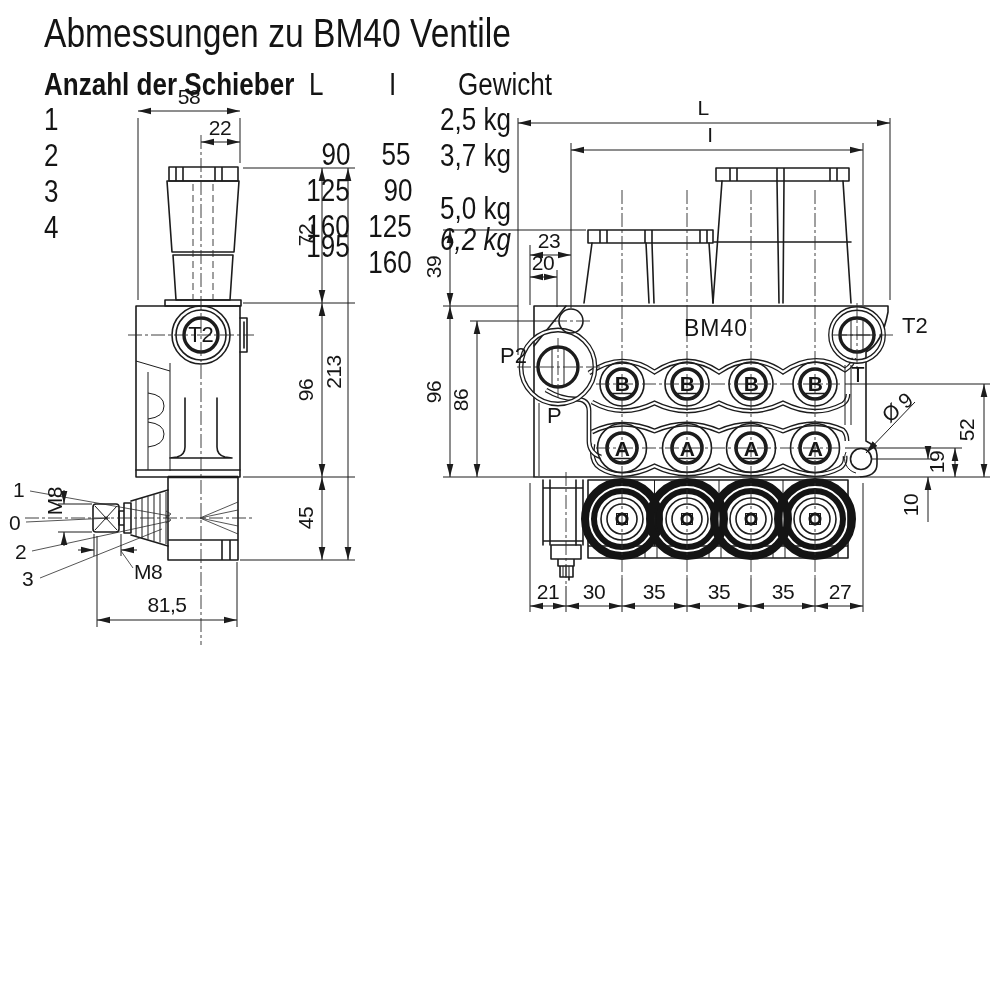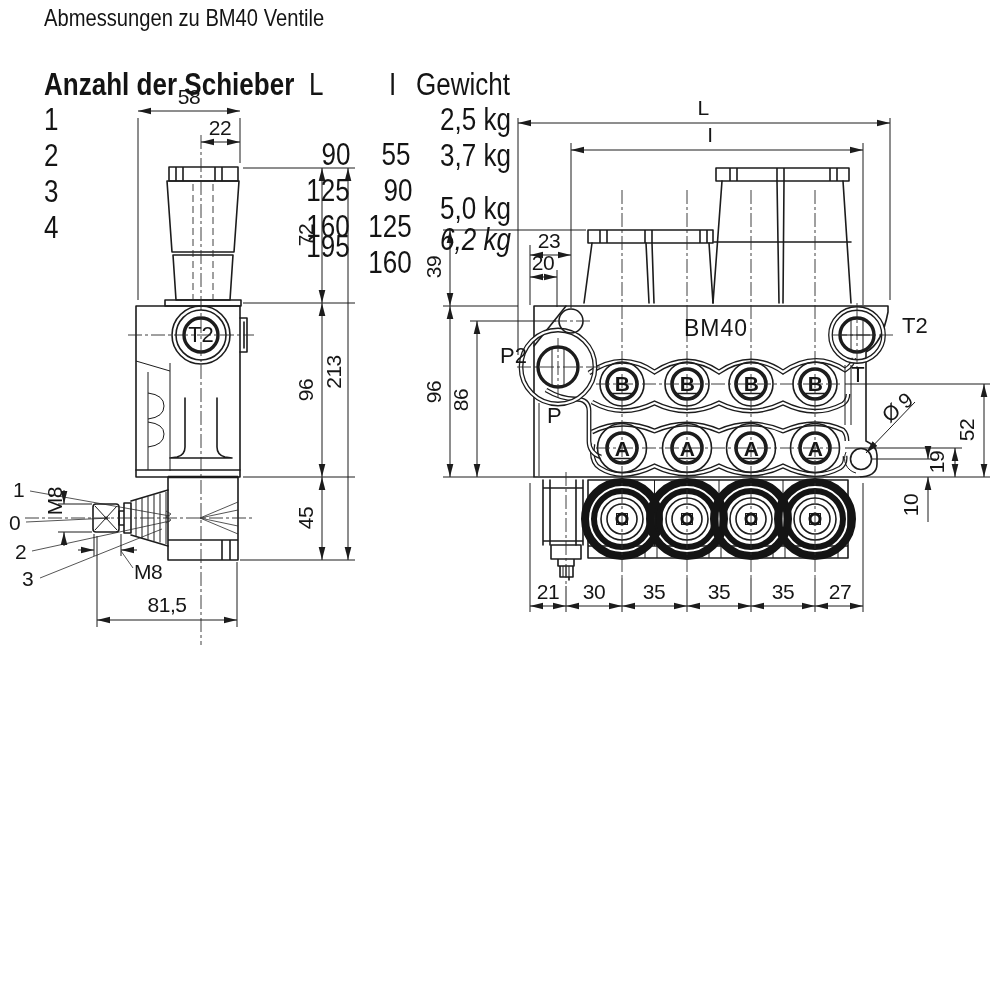--- a/index.html
+++ b/index.html
@@ -265,28 +265,28 @@
     <text class="dimtx" x="548" y="599" text-anchor="middle">21</text>
     <text class="dimtx" x="594" y="599" text-anchor="middle">30</text>
     <text class="dimtx" x="654" y="599" text-anchor="middle">35</text>
     <text class="dimtx" x="719" y="599" text-anchor="middle">35</text>
     <text class="dimtx" x="783" y="599" text-anchor="middle">35</text>
     <text class="dimtx" x="840" y="599" text-anchor="middle">27</text>
   </g>
 </svg>
 
 <div style="position:absolute;left:0;top:655;width:1000px;height:260px;">
-  <div class="cell" style="left:44px;top:4px;font-size:24px;">
+  <div class="cell" style="left:44px;top:11px;font-size:40px;">
     <span class="cx">Abmessungen zu BM40 Ventile</span>
   </div>
   <div>
     <div class="cell" style="left:44px;top:67px;font-weight:bold;"><span class="cx">Anzahl der Schieber</span></div>
     <div class="cell" style="left:288px;top:67px;width:60px;text-align:center;"><span class="cx">L</span></div>
     <div class="cell" style="left:363px;top:67px;width:60px;text-align:center;"><span class="cx">I</span></div>
-    <div class="cell" style="left:416px;top:67px;"><span class="cx">Gewicht</span></div>
+    <div class="cell" style="left:458px;top:67px;"><span class="cx">Gewicht</span></div>
   </div>
 
   <div>
     <div class="cell" style="left:44px;top:102px;"><span class="cx">1</span></div>
     <div class="cell ralign" style="left:250px;top:102px;width:100px;"><span class="cxr">90</span></div>
     <div class="cell ralign" style="left:328px;top:102px;width:82px;"><span class="cxr">55</span></div>
     <div class="cell" style="left:440px;top:102px;"><span class="cx">2,5 kg</span></div>
   </div>
   <div>
     <div class="cell" style="left:44px;top:138px;"><span class="cx">2</span></div>

